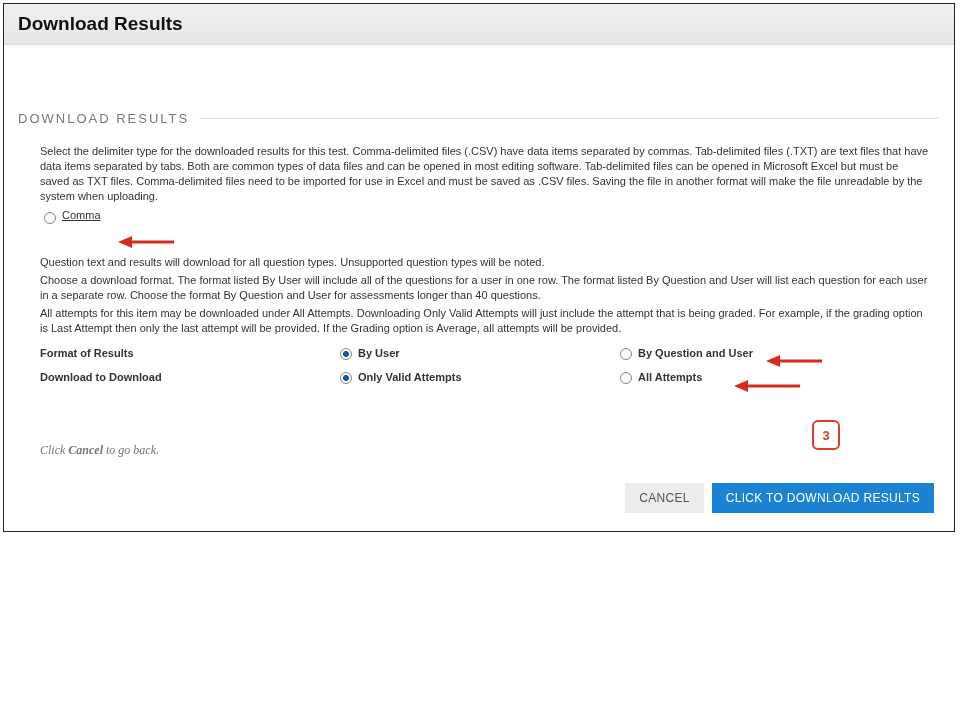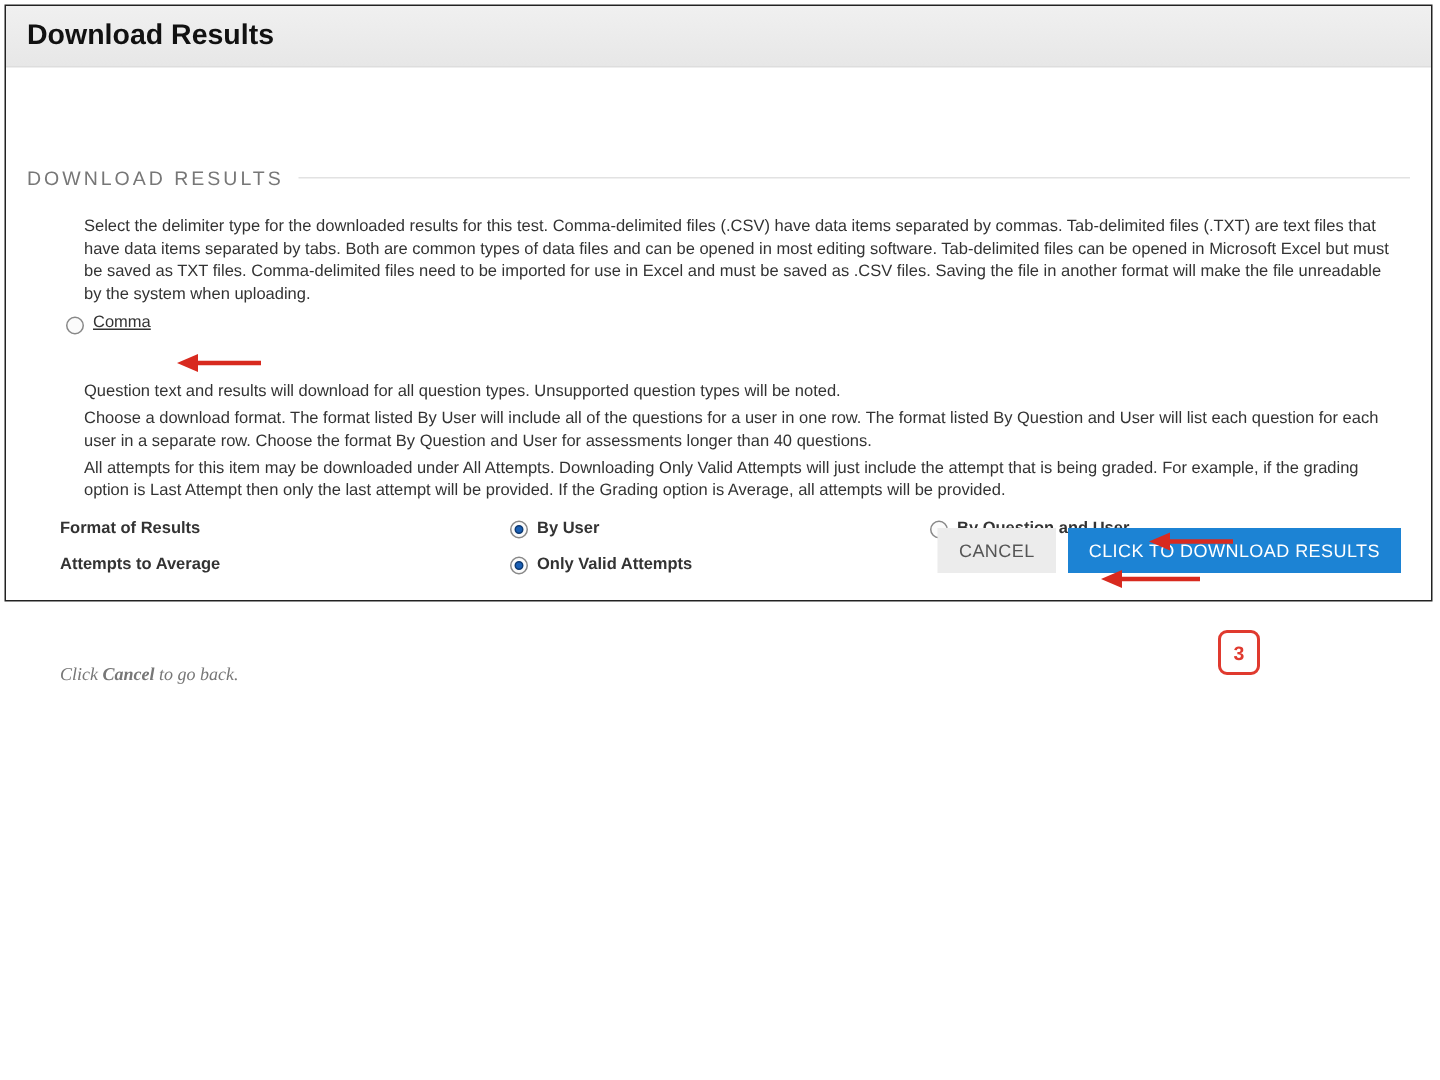--- a/index.html
+++ b/index.html
@@ -10,21 +10,21 @@
     background: #fff;
     font-family: Arial, Helvetica, sans-serif;
     font-size: 12px;
     color: #333;
   }
   .frame {
     position: absolute;
     left: 3px;
     top: 3px;
     width: 952px;
-    height: 398px;
+    height: 529px;
     border: 1px solid #222;
     background: #fff;
     box-sizing: border-box;
   }
   .header-bar {
     height: 40px;
     background: linear-gradient(#f0f0f0, #e7e7e7);
     border-bottom: 1px solid #ddd;
     display: flex;
     align-items: center;
@@ -63,21 +63,20 @@
   .inner {
     padding-left: 22px;
     padding-right: 10px;
     font-family: Tahoma, Arial, sans-serif;
     font-size: 11px;
     line-height: 1.35;
     color: #333;
   }
   .para {
     margin-bottom: 3px;
-    margin-left: 16px;
   }
   .radio-row {
     display: flex;
     align-items: center;
     margin: 3px 0 3px 0;
     text-decoration: underline;
   }
   .radio-row.first-group { margin-top: 4px; padding-left: 4px;}
   .radio-row .ctl { margin-right: 6px; }
   .radio-outer {
@@ -227,26 +226,32 @@
           </div>
           <div class="opt-choice">
             <span class="radio-outer">
                 <span class="radio-inner"></span>
               </span>
             <span>By Question and User</span>
           </div>
         </div>
 
         <div class="opt-row">
-          <div class="opt-label">Attempts to Average</div>
+          <div class="opt-label">Download to Download</div>
           <div class="opt-choice">
             <span class="radio-outer selected">
                 <span class="radio-inner"></span>
               </span>
             <span>Only Valid Attempts</span>
+          </div>
+          <div class="opt-choice">
+            <span class="radio-outer">
+                <span class="radio-inner"></span>
+              </span>
+            <span>All Attempts</span>
           </div>
         </div>
 
       </div>
 
       <div class="footer-help">
         <span>Click </span><span class="bold">Cancel</span><span> to go back.</span>
       </div>
 
     </div>

